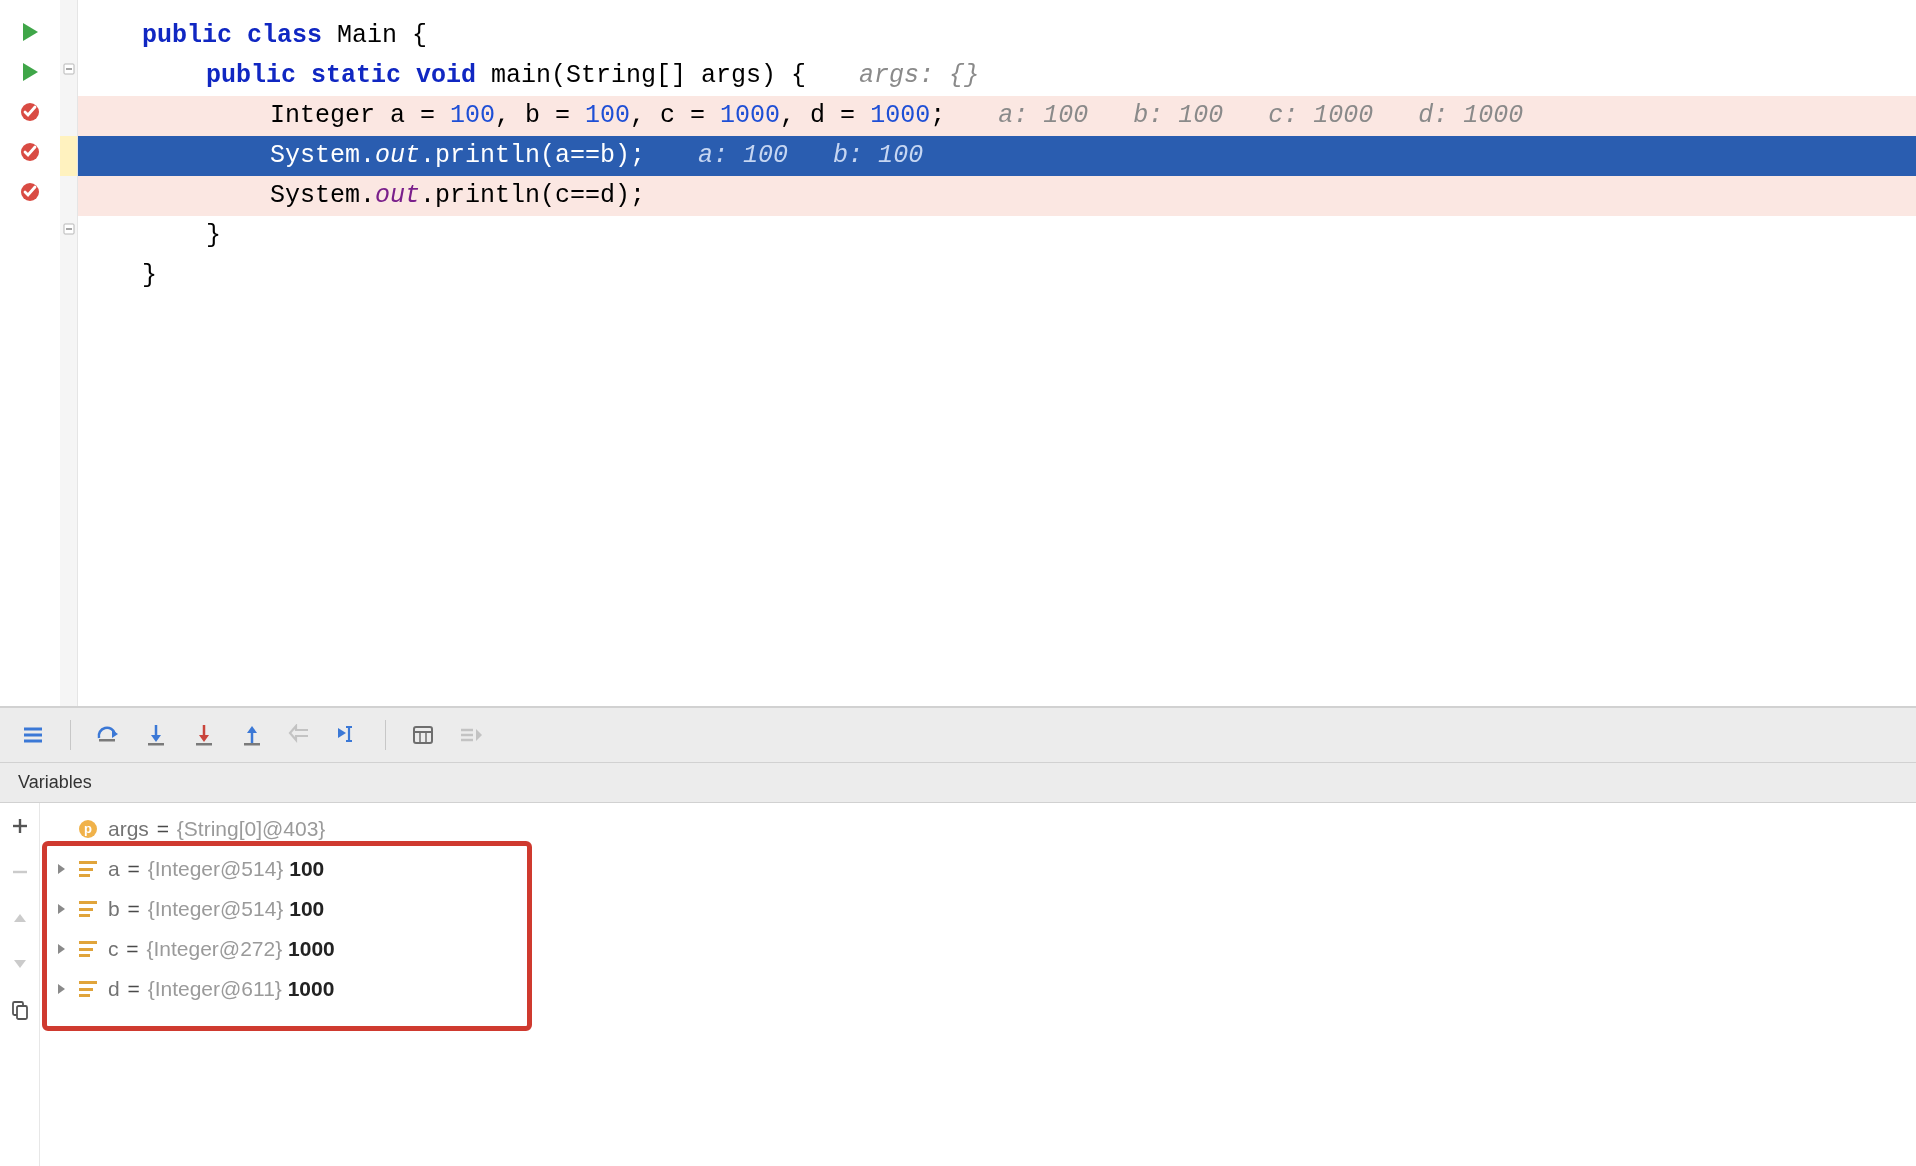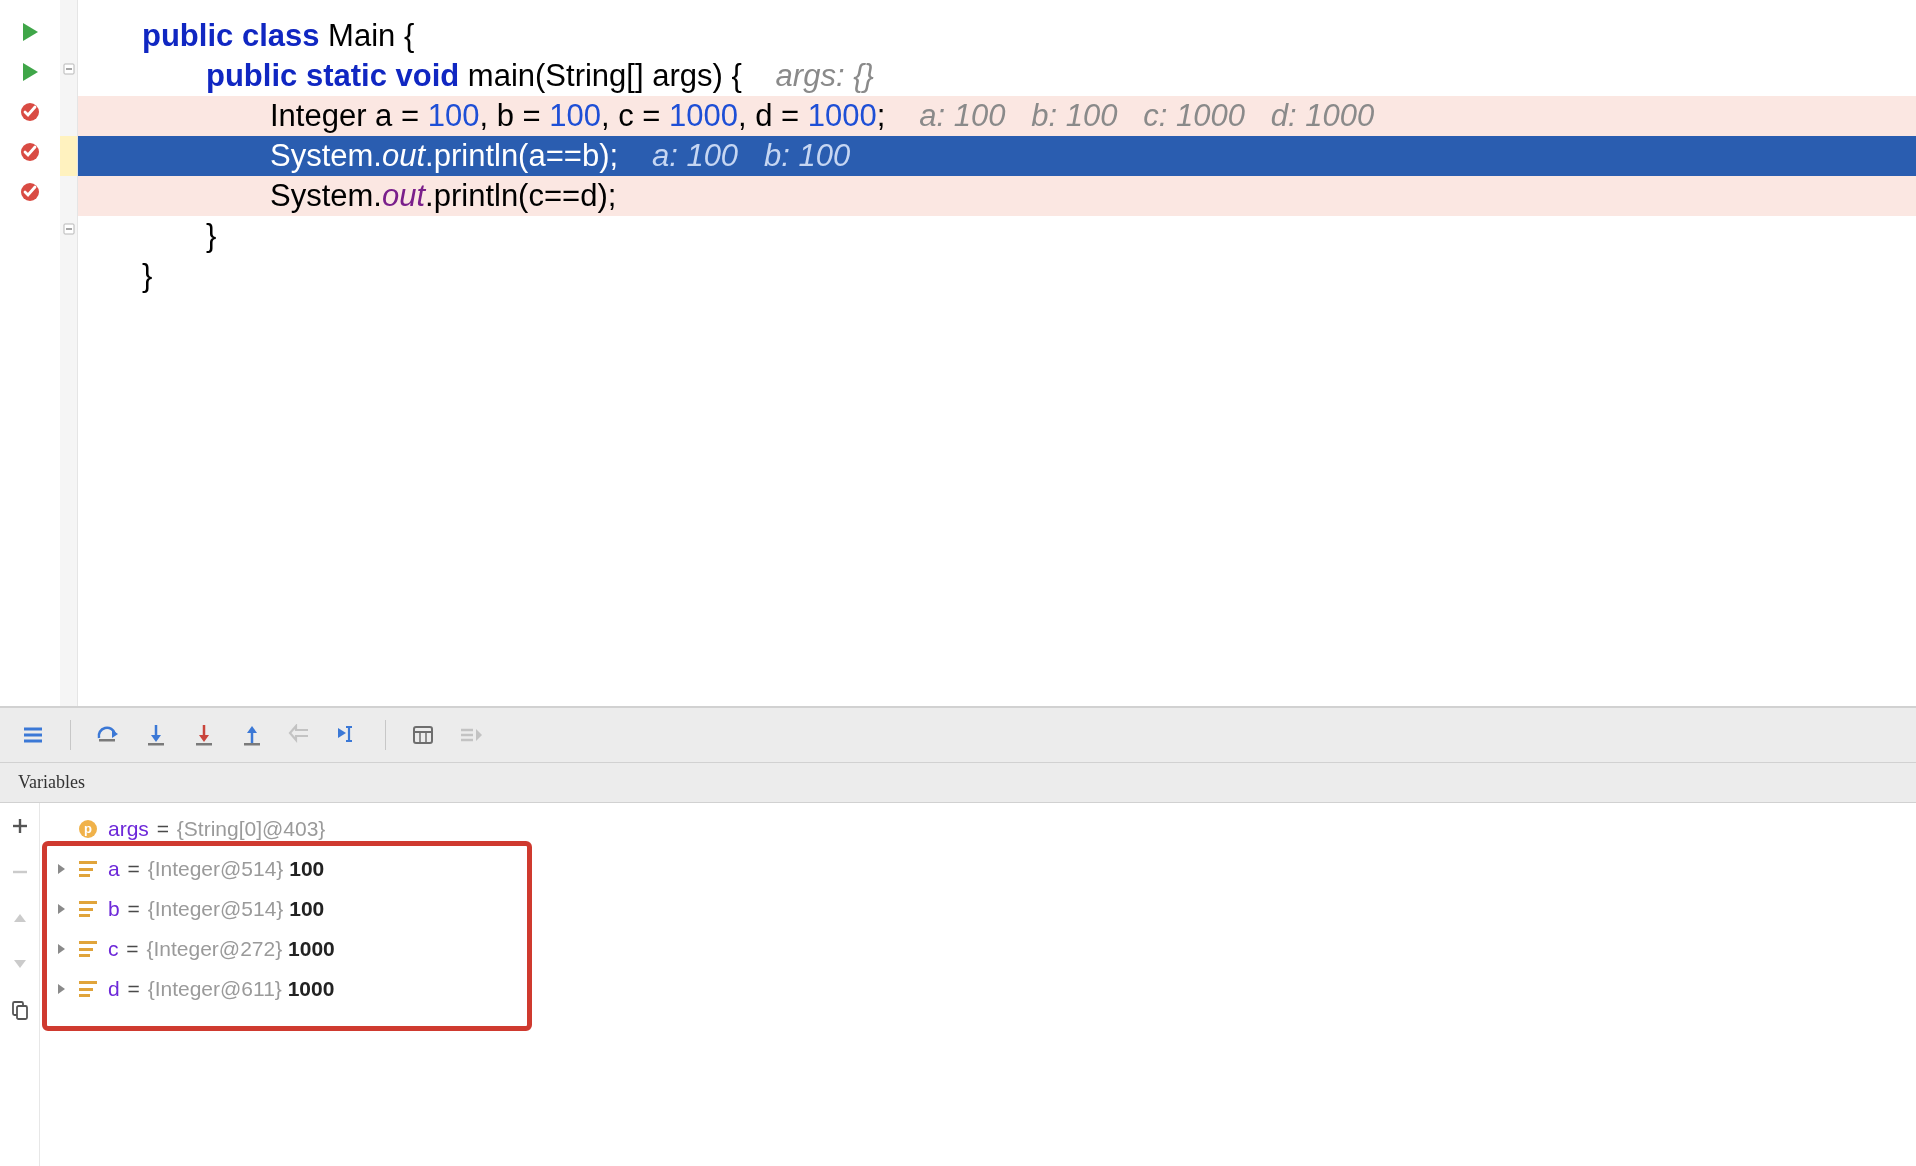--- a/index.html
+++ b/index.html
@@ -32,22 +32,22 @@
     border-right: 1px solid #e5e5e5;
     position: relative;
   }
   .gutter-strip .marker {
     position: absolute;
     left: 0; right: 0;
   }
   .code {
     flex: 1;
     position: relative;
-    font-family: Liberation Sans, sans-serif;
-    font-size: 31px;
+    font-family: Liberation Mono, monospace;
+    font-size: 25px;
     line-height: 40px;
     color: #000;
     white-space: pre;
   }
   .code .line {
     position: absolute;
     left: 0; right: 0;
     height: 40px;
     padding-left: 4px;
     display: flex;
@@ -104,21 +104,21 @@
   }
   .tb-btn.disabled { opacity: 0.35; cursor: default; }
 
   
   .vars-header {
     flex: 0 0 40px;
     background: #ececec;
     border-bottom: 1px solid #d1d1d1;
     display: flex; align-items: center;
     padding-left: 18px;
-    font-family: Liberation Serif, serif;
+    font-family: Liberation Sans, sans-serif;
     font-size: 18px;
     color: #333;
   }
   .vars-body {
     flex: 1;
     display: flex;
     background: #ffffff;
     position: relative;
   }
   .vars-side {
@@ -140,21 +140,21 @@
   }
   .var-row {
     height: 40px;
     display: flex;
     align-items: center;
     padding-left: 14px;
     gap: 10px;
   }
   .var-row .chev { width: 14px; display:flex; justify-content:center; color:#8a8a8a; cursor:pointer;}
   .var-row .vicon { width: 20px; height: 20px; display:flex;align-items:center;justify-content:center; }
-  .var-row .vname { color: #6d28d9; }
+  .var-row .vname { color: #737373; }
   .var-row .vtype { color: #9a9a9a; }
   .var-row .vval { color: #222; font-weight: 600; }
   .var-row .eq { color: #4a4a4a; margin: 0 2px; }
 
   .highlight-box {
     position: absolute;
     border: 5px solid #cf3a2f;
     border-radius: 6px;
     left: 2px;
     top: 38px;

